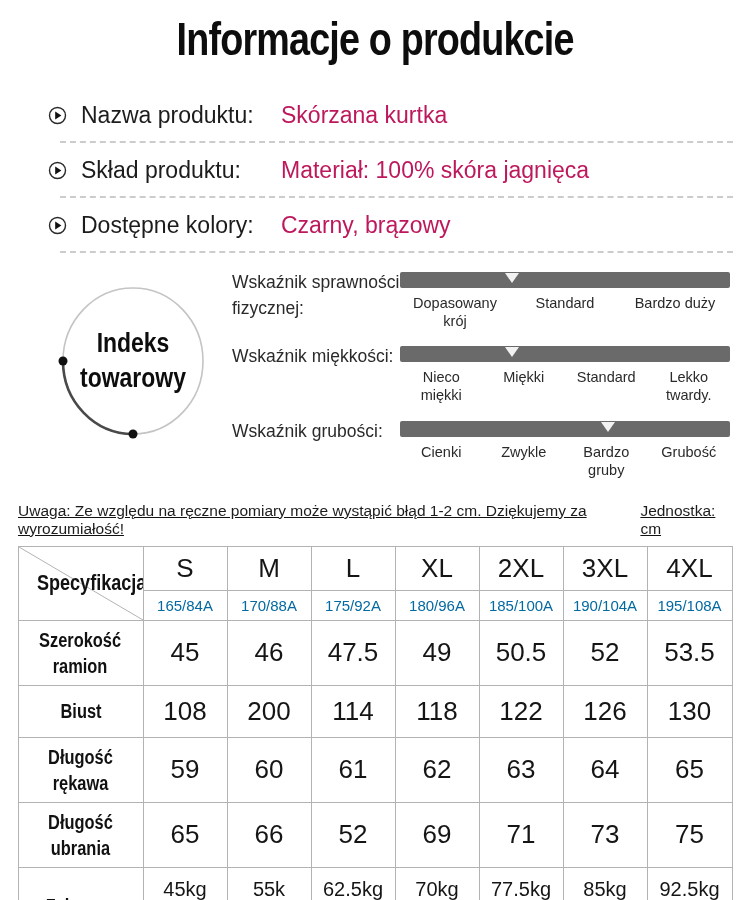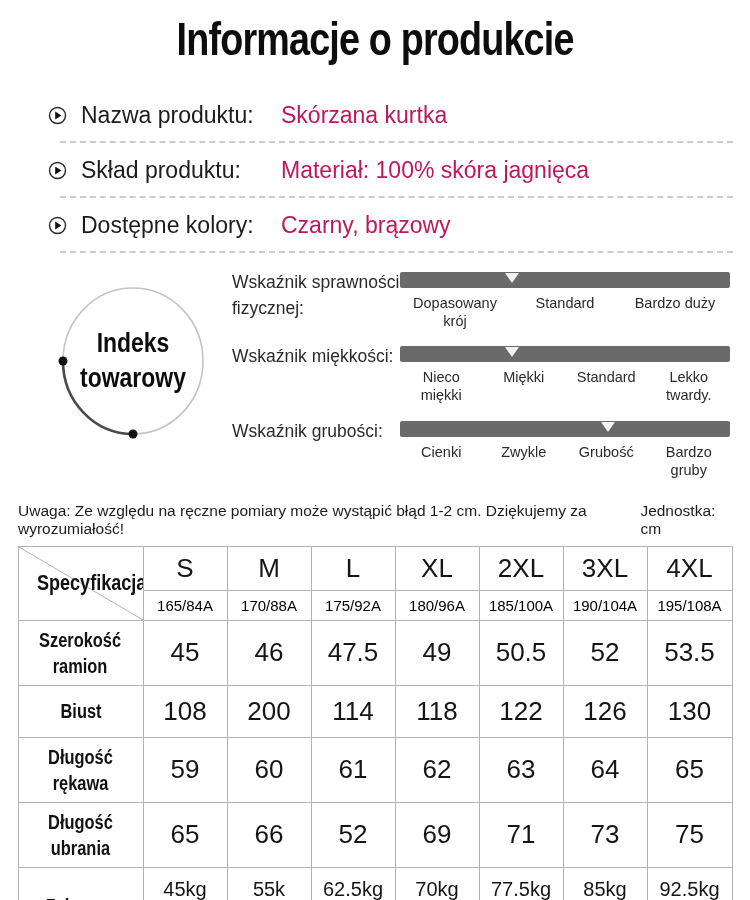--- a/index.html
+++ b/index.html
@@ -36,34 +36,34 @@
   .indicator-bar { position: relative; height: 16px; background: #6a6a6a; border-radius: 2px; }
   .indicator-marker { position: absolute; top: 1px; width: 0; height: 0;
     border-left: 7px solid transparent; border-right: 7px solid transparent;
     border-top: 10px solid #f2f2f2; transform: translateX(-50%); }
   .indicator-options { display: flex; margin-top: 6px; }
   .indicator-options span { flex: 1; text-align: center; font-size: 14.5px; line-height: 1.25;
     color: #2a2a2a; white-space: pre-line; }
 
   
   .note-row { display: flex; justify-content: space-between; align-items: baseline;
-    margin: 10px 18px 0 18px; }
+    margin: 10px 18px 0 18px; text-decoration: underline; }
   .note-text { font-size: 15.5px; color: #1c1c1c; }
   .unit-text { font-size: 15.5px; color: #1c1c1c; }
 
   
   table.size-table { width: 714px; margin: 8px auto 0 auto; border-collapse: collapse;
     table-layout: fixed; }
   table.size-table td { border: 1px solid #b3b3b3; text-align: center; vertical-align: middle;
     padding: 6px; overflow: hidden; }
   td.corner { position: relative; }
   td.corner svg { position: absolute; inset: 0; width: 100%; height: 100%; }
   td.corner .cond { position: relative; font-size: 22px; }
   .size-letter { font-size: 26px; color: #151515; }
-  .size-code { font-size: 15px; color: #000000; }
+  .size-code { font-size: 15px; color: #0369a1; }
   .row-head .cond { font-size: 20px; line-height: 1.3; }
   .cell-val { font-size: 26px; color: #151515; }
   .cell-weight { font-size: 20px; line-height: 1.5; white-space: pre-line; color: #151515; }
 </style>
 </head>
 <body>
 
 <div class="page-title">
   <span class="cond">Informacje o produkcie</span>
 </div>
@@ -153,22 +153,22 @@
 
     <div class="indicator-group">
       <div class="indicator-label">Wskaźnik grubości:</div>
       <div class="indicator-body">
         <div class="indicator-bar">
           <div class="indicator-marker" style="left: 63%;"></div>
         </div>
         <div class="indicator-options">
           <span>Cienki</span>
           <span>Zwykle</span>
+          <span>Bardzo gruby</span>
           <span>Grubość</span>
-          <span>Bardzo gruby</span>
         </div>
       </div>
     </div>
 
   </div>
 </div>
 
 <div class="note-row">
   <span class="note-text">Uwaga: Ze względu na ręczne pomiary może wystąpić błąd 1-2 cm. Dziękujemy za wyrozumiałość!</span>
   <span class="unit-text">Jednostka: cm</span>

